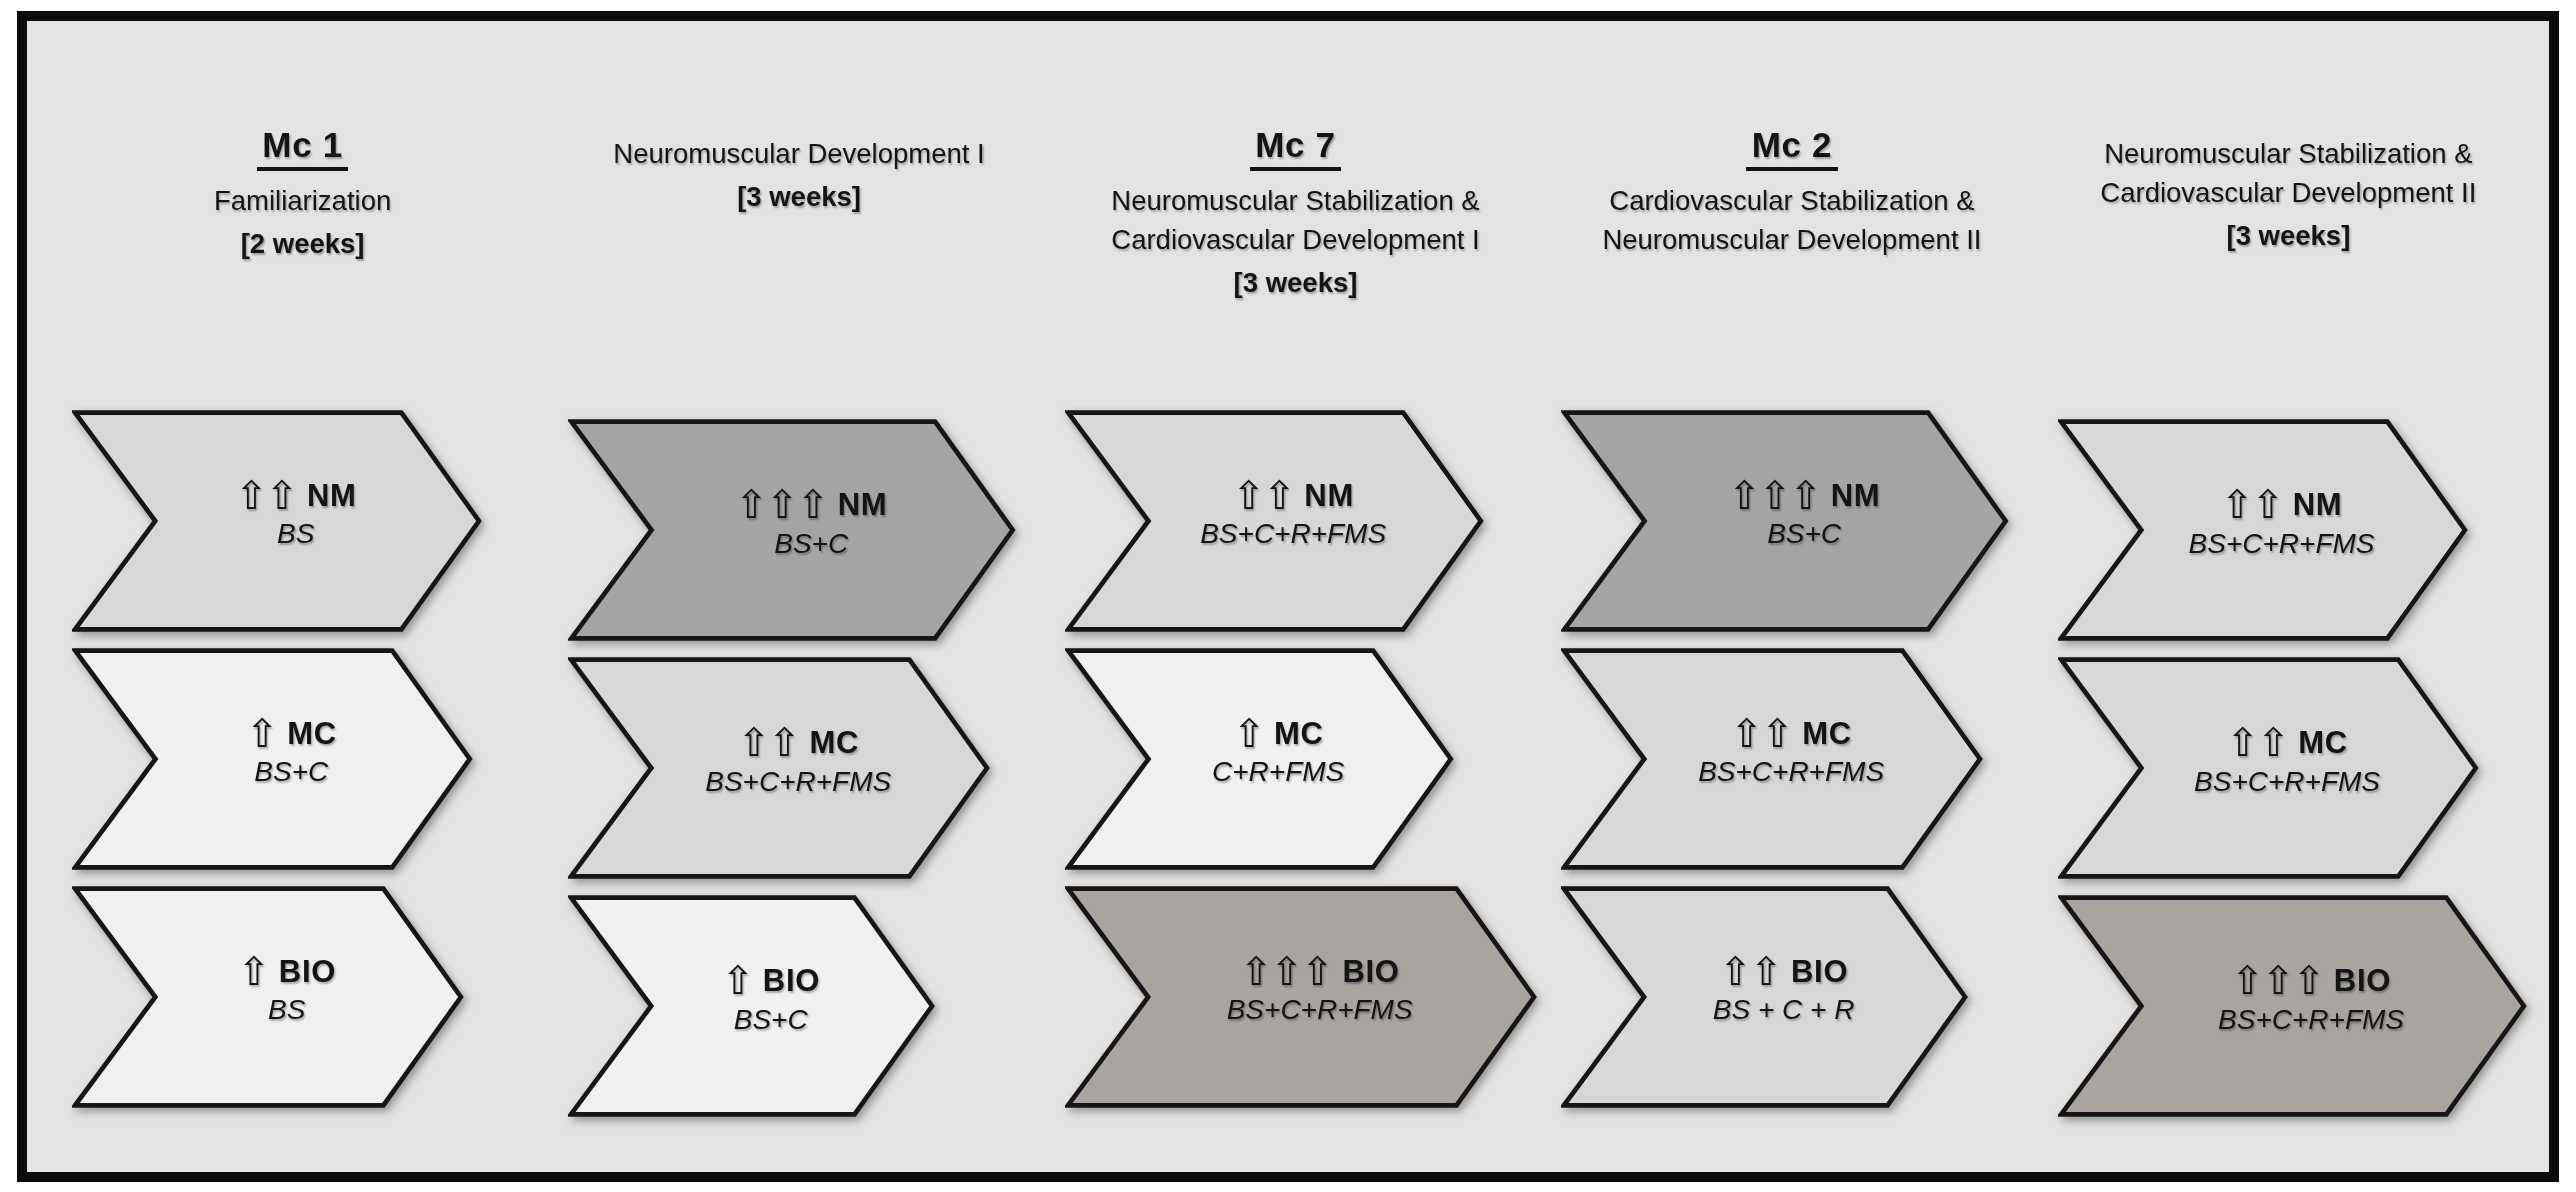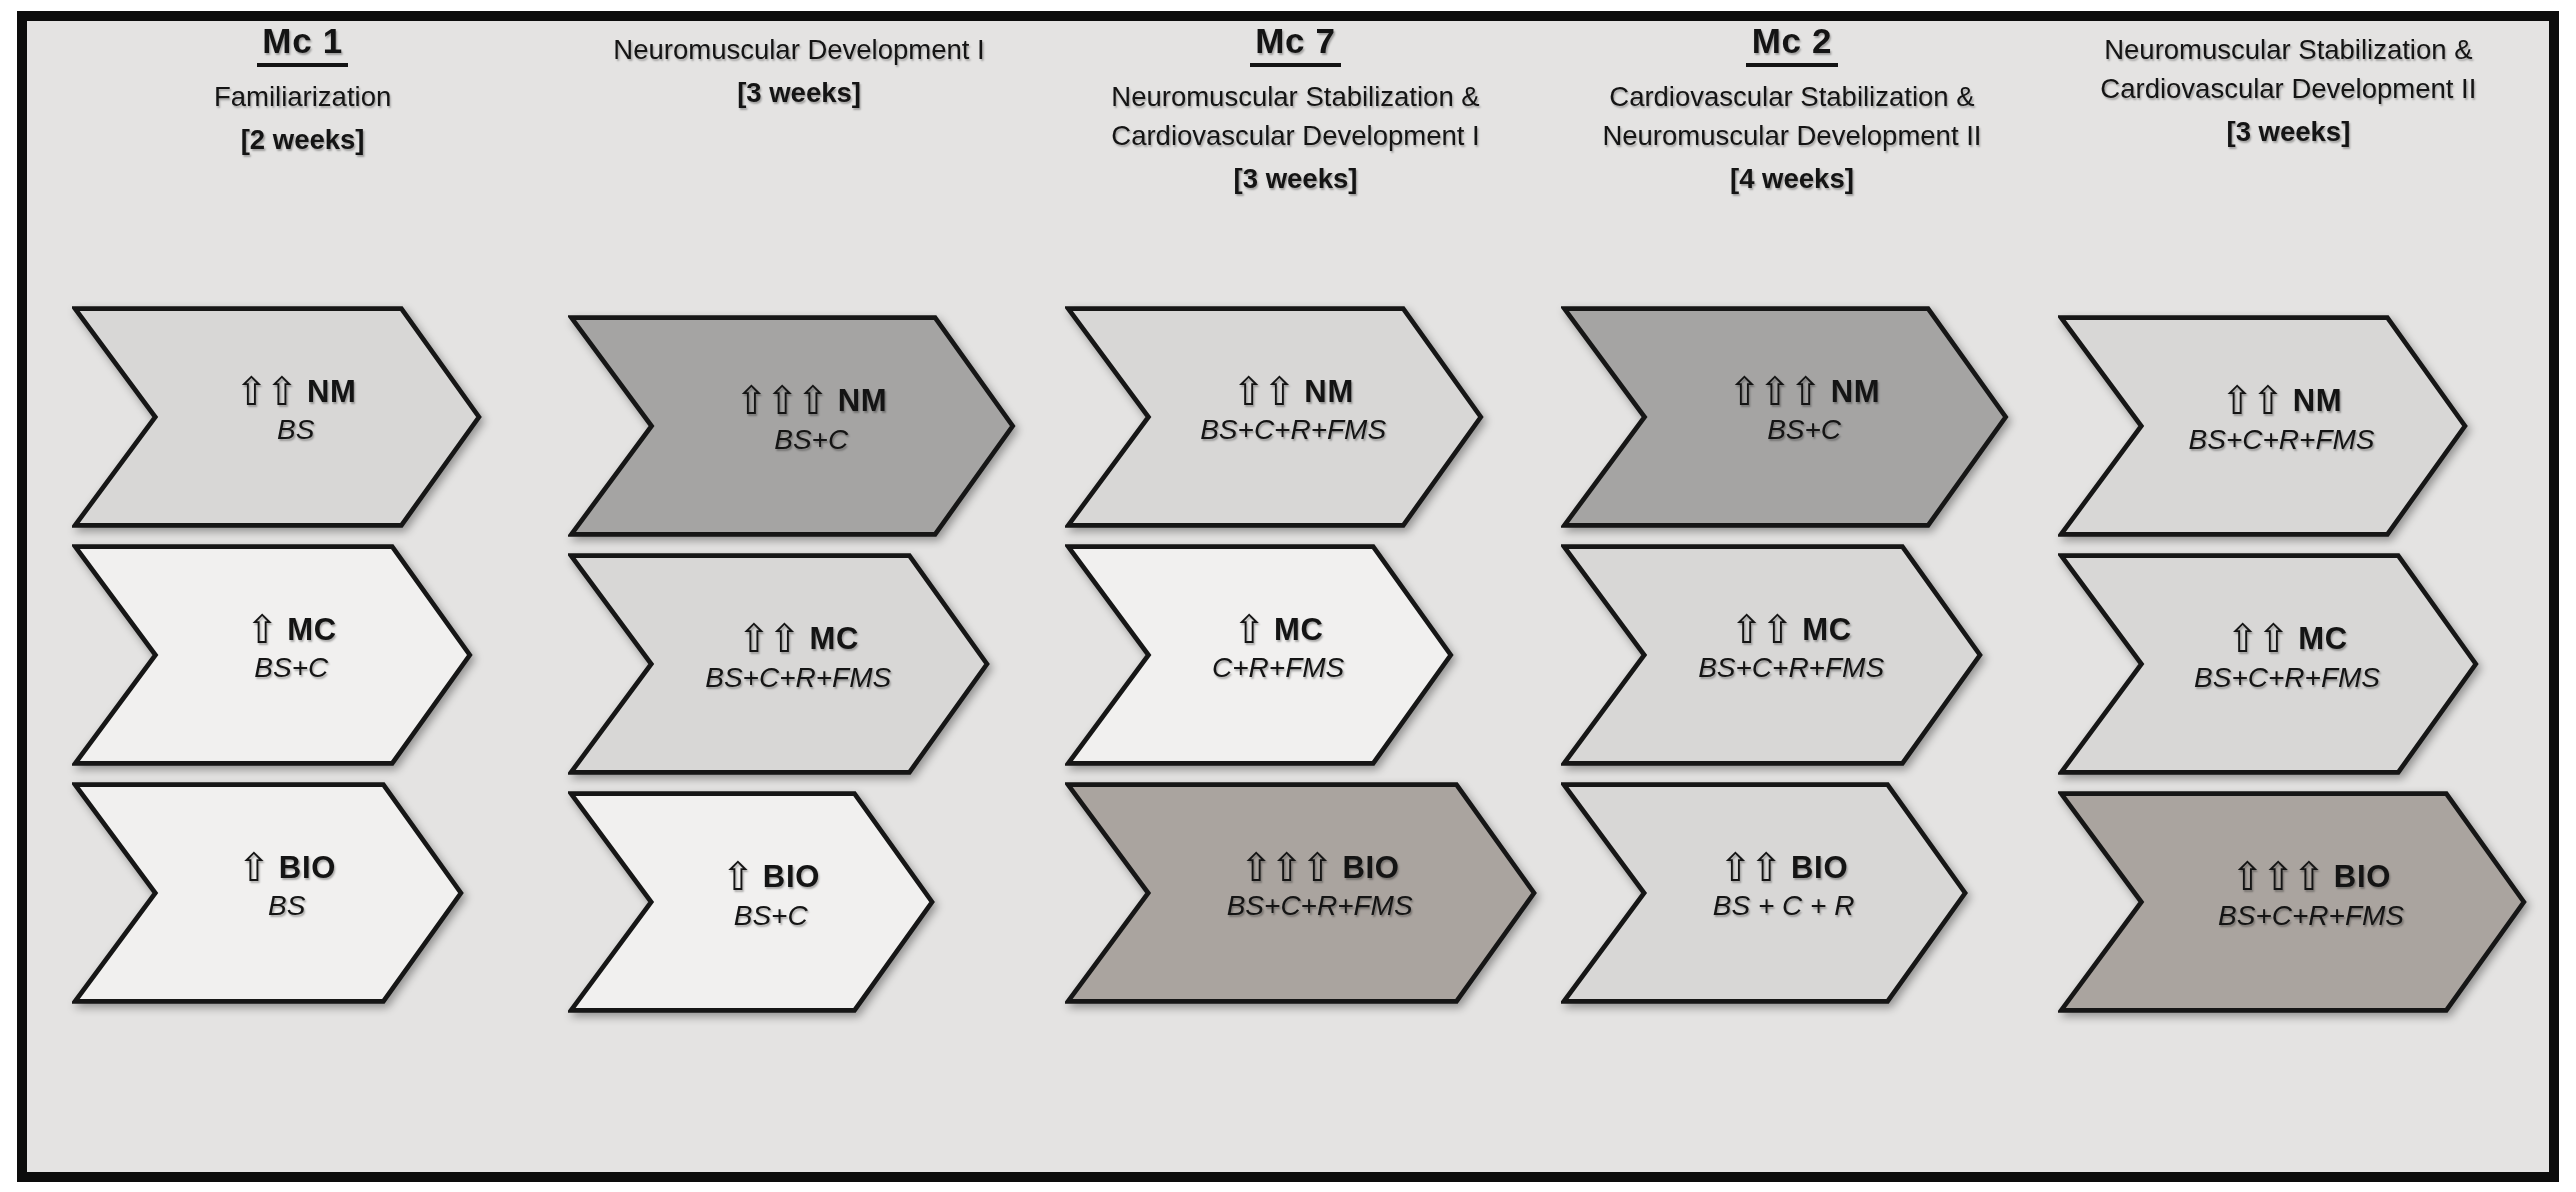--- a/index.html
+++ b/index.html
@@ -16,20 +16,21 @@
     border:10px solid #0c0c0c;
     background:#e4e3e2;
     box-sizing:border-box;
   }
   .columns{
     position:absolute;left:27px;top:0;right:12px;bottom:0;
     display:grid;
     grid-template-columns:repeat(5,1fr);
   }
   .mc-col{
+    padding-top:104px;
     box-sizing:border-box;
   }
   .mc-header{
     height:285px;
     text-align:center;
     box-sizing:border-box;
   }
   .mc-title{
     font-size:35px;font-weight:700;letter-spacing:0.7px;
     text-shadow:1.3px 2px 2px rgba(0,0,0,.30);
@@ -228,21 +229,20 @@
                 <div class="sub">BS+C+R+FMS</div>
               </div>
             </div>
           </div>
   </div>
 
   <div class="mc-col">
     <div class="mc-header">
       <div class="mc-title"><span class="u">Mc 2</span></div>
       <div class="mc-subtitle">Cardiovascular Stabilization &amp; Neuromuscular Development II</div>
-      <div class="mc-duration">[4 weeks]</div>
     </div>
     <div class="rows">
             <div class="shape" style="height: 222px;">
               <svg width="448" height="222" viewBox="0 0 668 332">
                 <polygon points="4,4 548,4 664,166 548,328 4,328 124,166" fill="#a5a4a3" stroke="#161616" stroke-width="7" stroke-linejoin="miter"></polygon>
               </svg>
               <div class="shape-text" style="left:86px;width:314px">
                 <div class="line1">
                   <span class="arrows">⇧⇧⇧</span>
                   <span class="lbl">NM</span>

